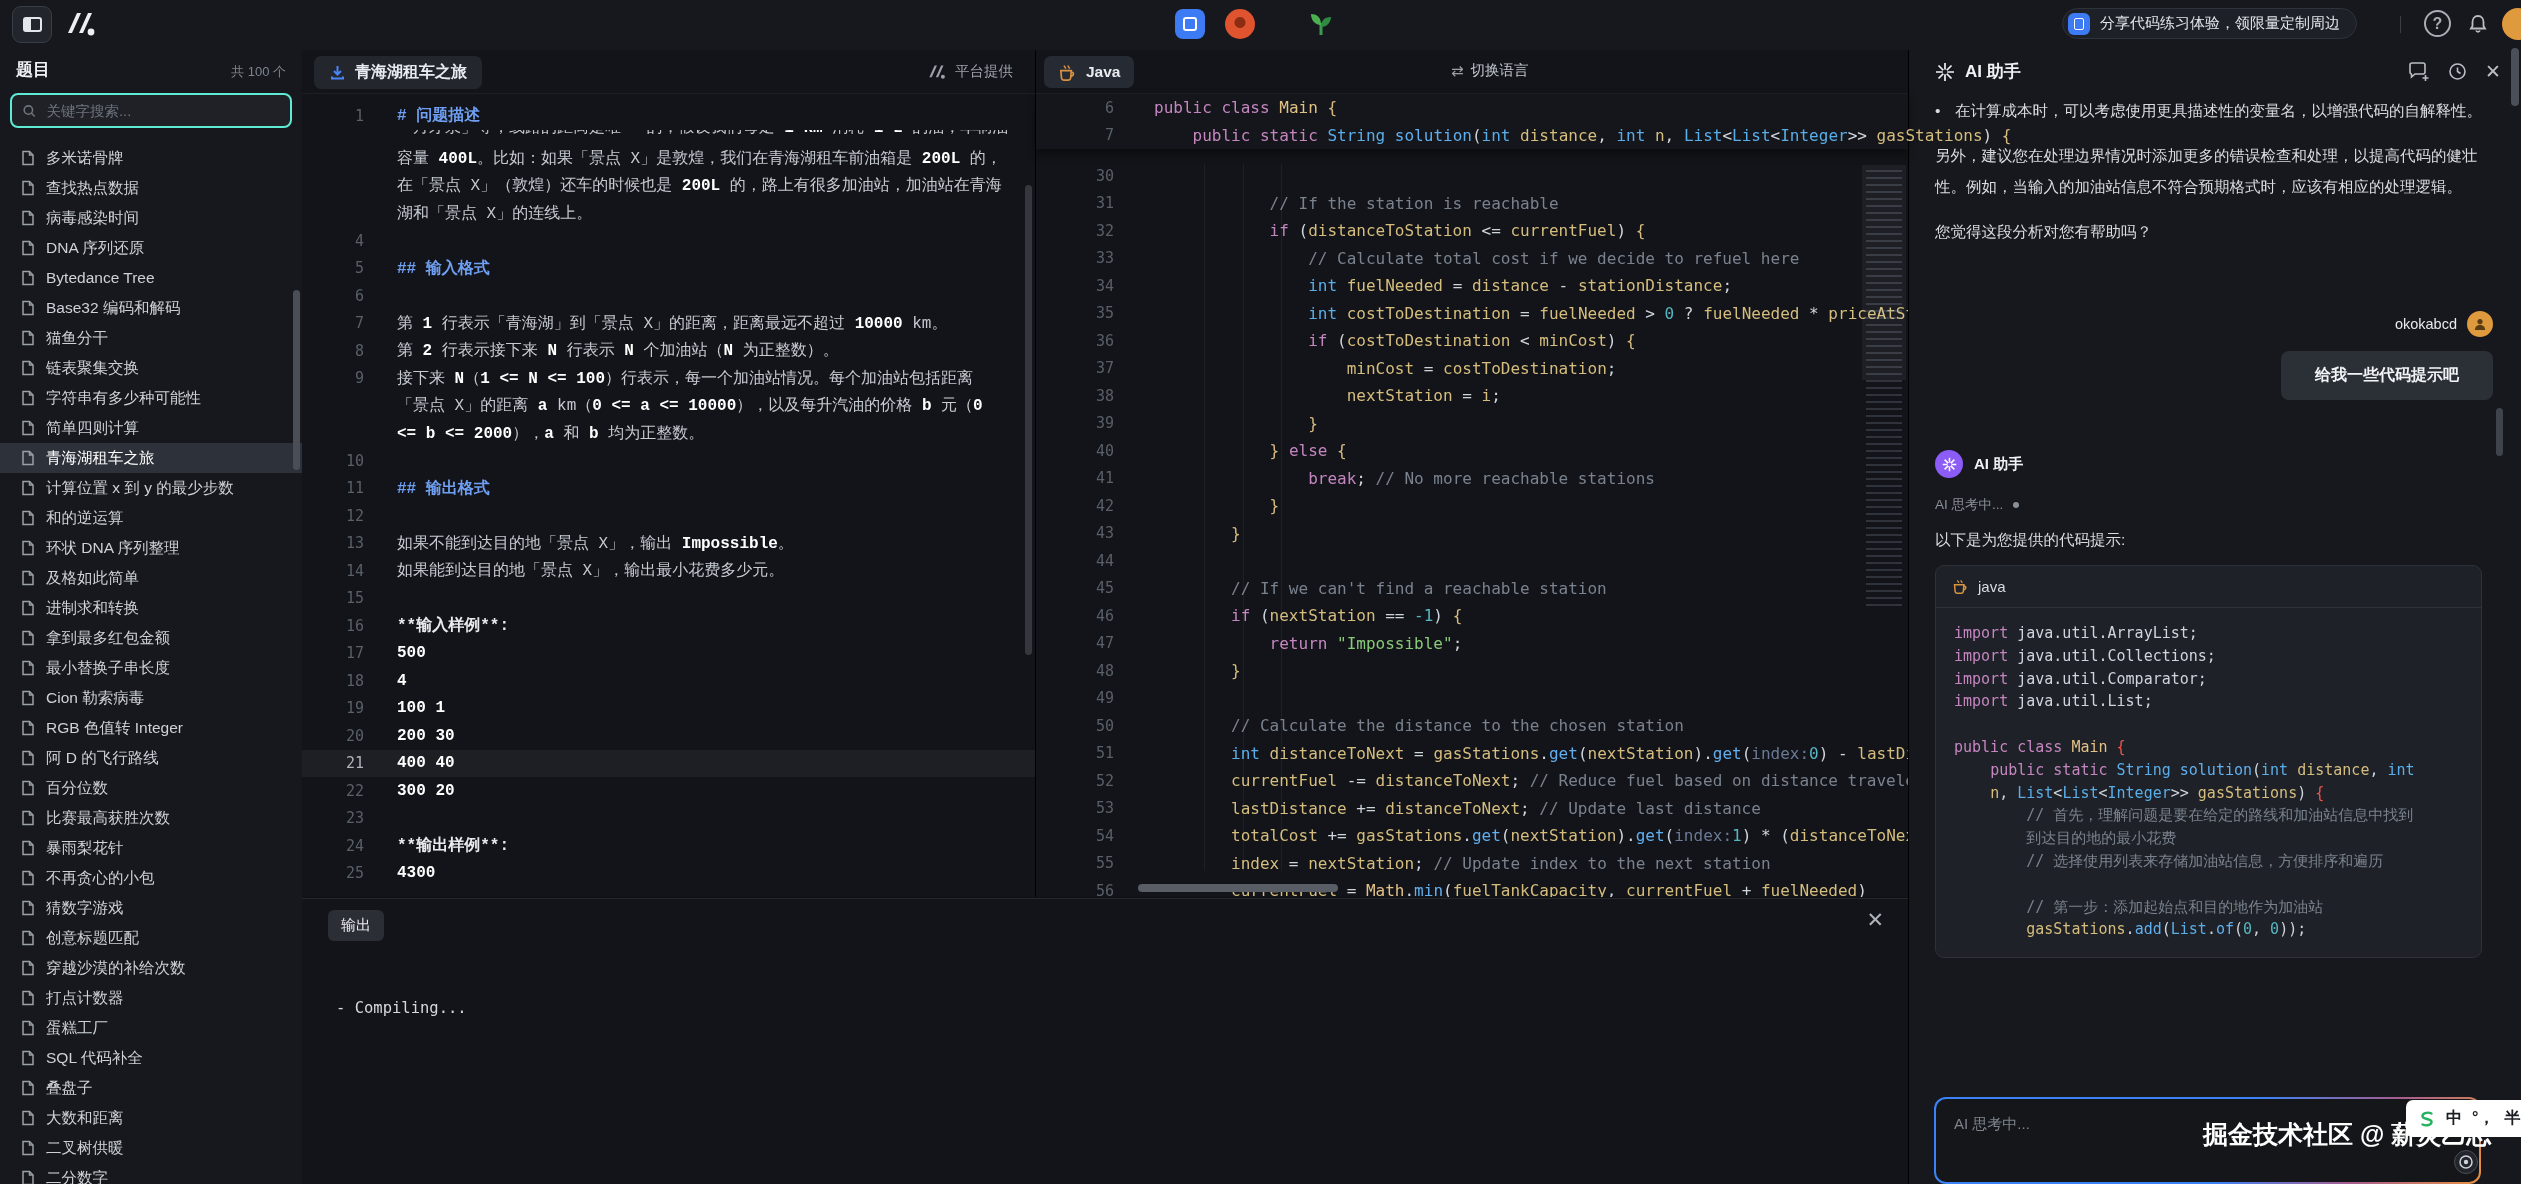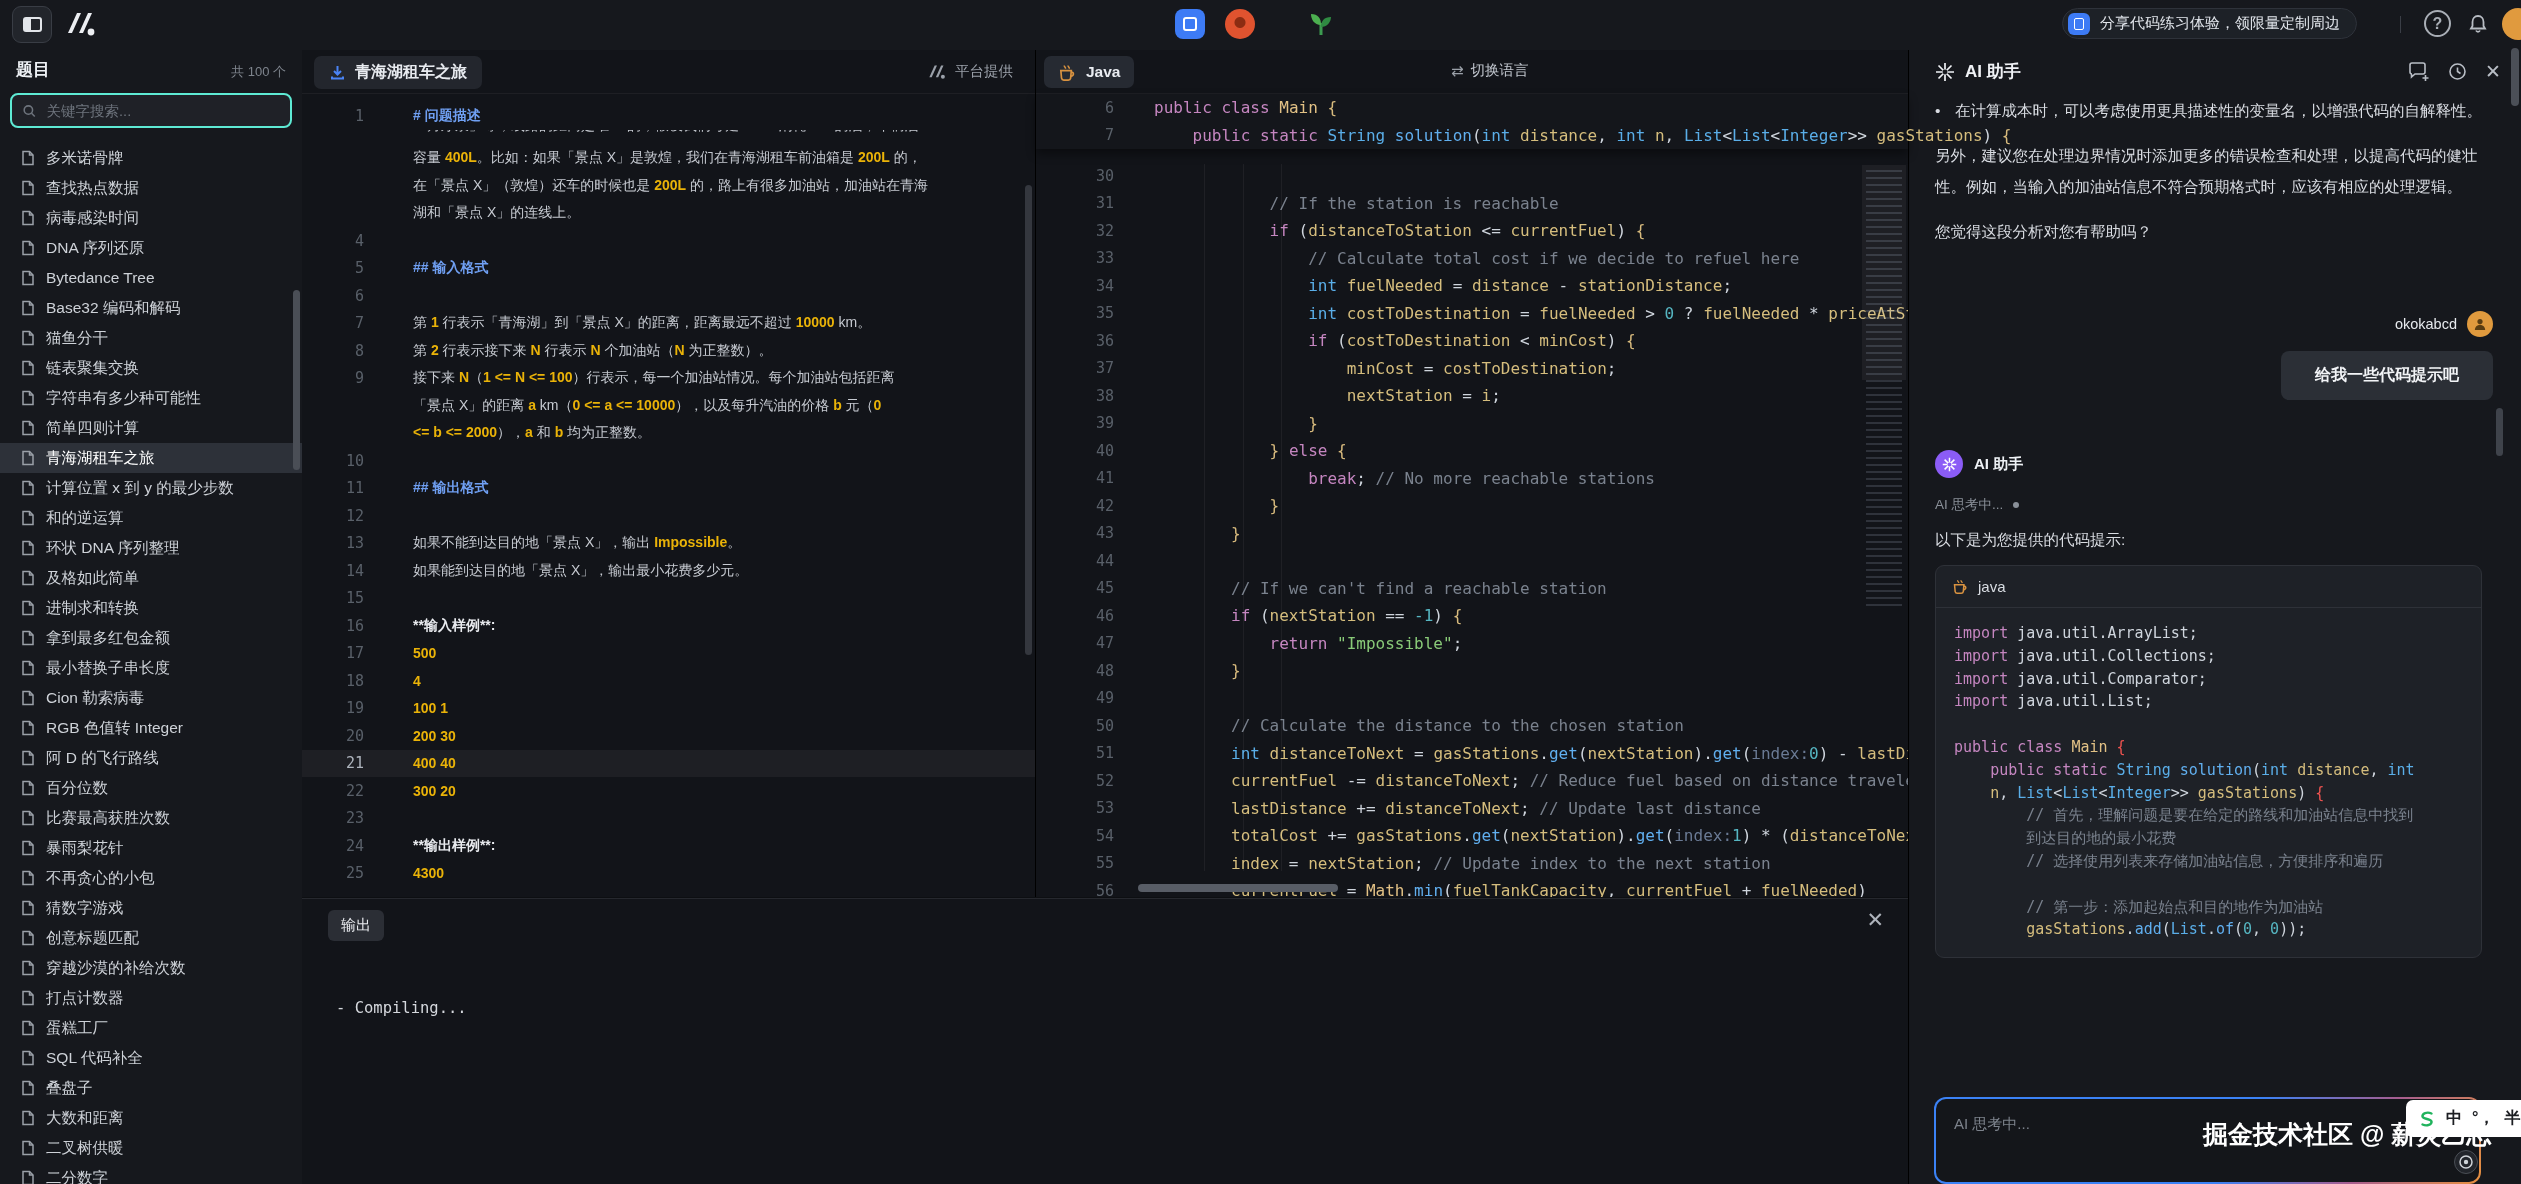--- a/index.html
+++ b/index.html
@@ -49,29 +49,29 @@
 
   
   .desc{position:absolute;left:302px;top:50px;width:733px;height:847px;background:#121419;}
   .d-tabbar{position:relative;height:44px;border-bottom:1px solid rgba(255,255,255,0.05);}
   .d-tab{position:absolute;left:12px;top:6px;height:33px;background:#23262d;border-radius:7px;display:flex;
          align-items:center;gap:9px;padding:0 15px;font-size:16px;font-weight:700;color:#e8ebf0;}
   .provided{position:absolute;right:22px;top:12px;display:flex;gap:8px;align-items:center;color:#9ba1aa;font-size:14.5px;}
   .d-body{position:absolute;left:0;right:0;top:44px;bottom:0;overflow:hidden;padding-top:8px;}
   .drow{display:flex;height:27.5px;align-items:center;}
   .drow .ln{width:62px;text-align:right;color:#596069;font-size:15px;font-family:"DejaVu Sans Mono",monospace;flex:none;}
-  .drow .dtx{margin-left:49px;font-size:14px;font-family:Liberation Sans, sans-serif;white-space:pre;}
+  .drow .dtx{margin-left:33px;font-size:16px;font-family:Liberation Mono, monospace;white-space:pre;}
   .drow.clip{height:15px;overflow:hidden;align-items:flex-start;}
   .drow.clip .dtx{margin-top:-13px;}
   .drow.cur{background:rgba(255,255,255,0.05);}
   .drow.cur .ln{color:#aeb4bd;}
   .d-thumb{position:absolute;right:3px;top:135px;width:7px;height:470px;background:#34373e;border-radius:4px;}
   .tok-hd{color:#6f9ff2;font-weight:700;}
   .tok-p{color:#c6cad1;}
-  .tok-num{color:#eab308;font-weight:700;text-align:center;}
+  .tok-num{color:#ffffff;font-weight:700;text-align:center;}
   .tok-bold{color:#e9ebef;font-weight:700;}
 
   
   .editor{position:absolute;left:1035px;top:50px;width:873px;height:847px;background:#121419;border-left:1px solid #000;}
   .e-tabbar{position:relative;height:44px;border-bottom:1px solid rgba(255,255,255,0.05);}
   .j-tab{position:absolute;left:8px;top:6px;height:32px;background:#262a32;border-radius:7px;display:flex;
          align-items:center;gap:9px;padding:0 14px;color:#e9ecf1;font-weight:700;font-size:15.5px;}
   .switch{position:absolute;left:415px;top:11px;display:flex;gap:7px;align-items:center;color:#c2c7cf;font-size:14.5px;}
   .switch .arr{color:#9aa0a8;font-size:15px;}
   .e-sticky{position:absolute;left:0;right:0;top:44px;background:#14161b;box-shadow:0 5px 9px rgba(0,0,0,0.4);z-index:5;}

